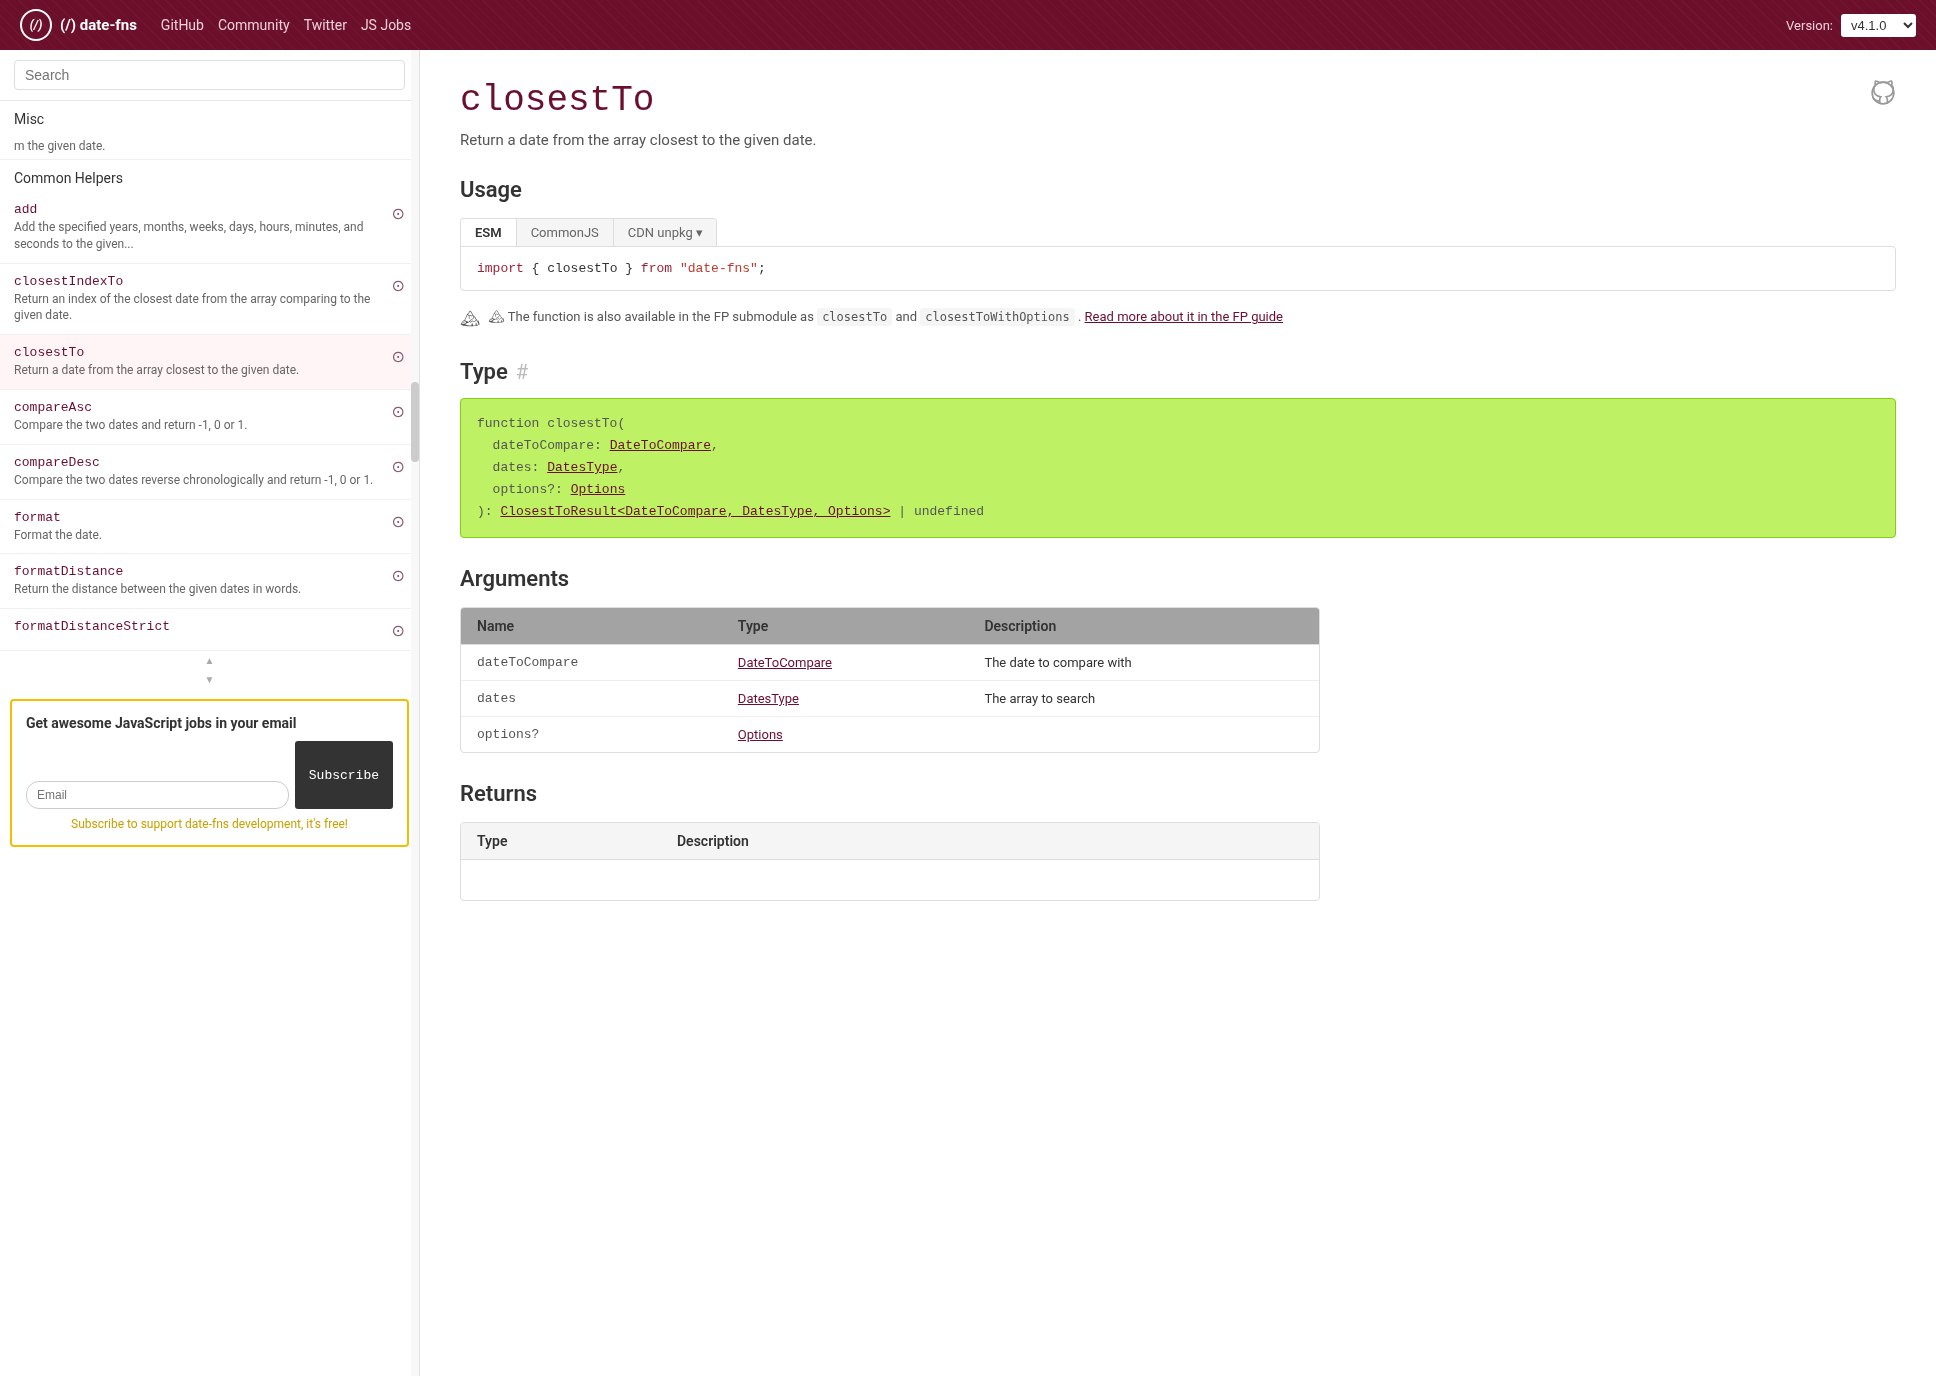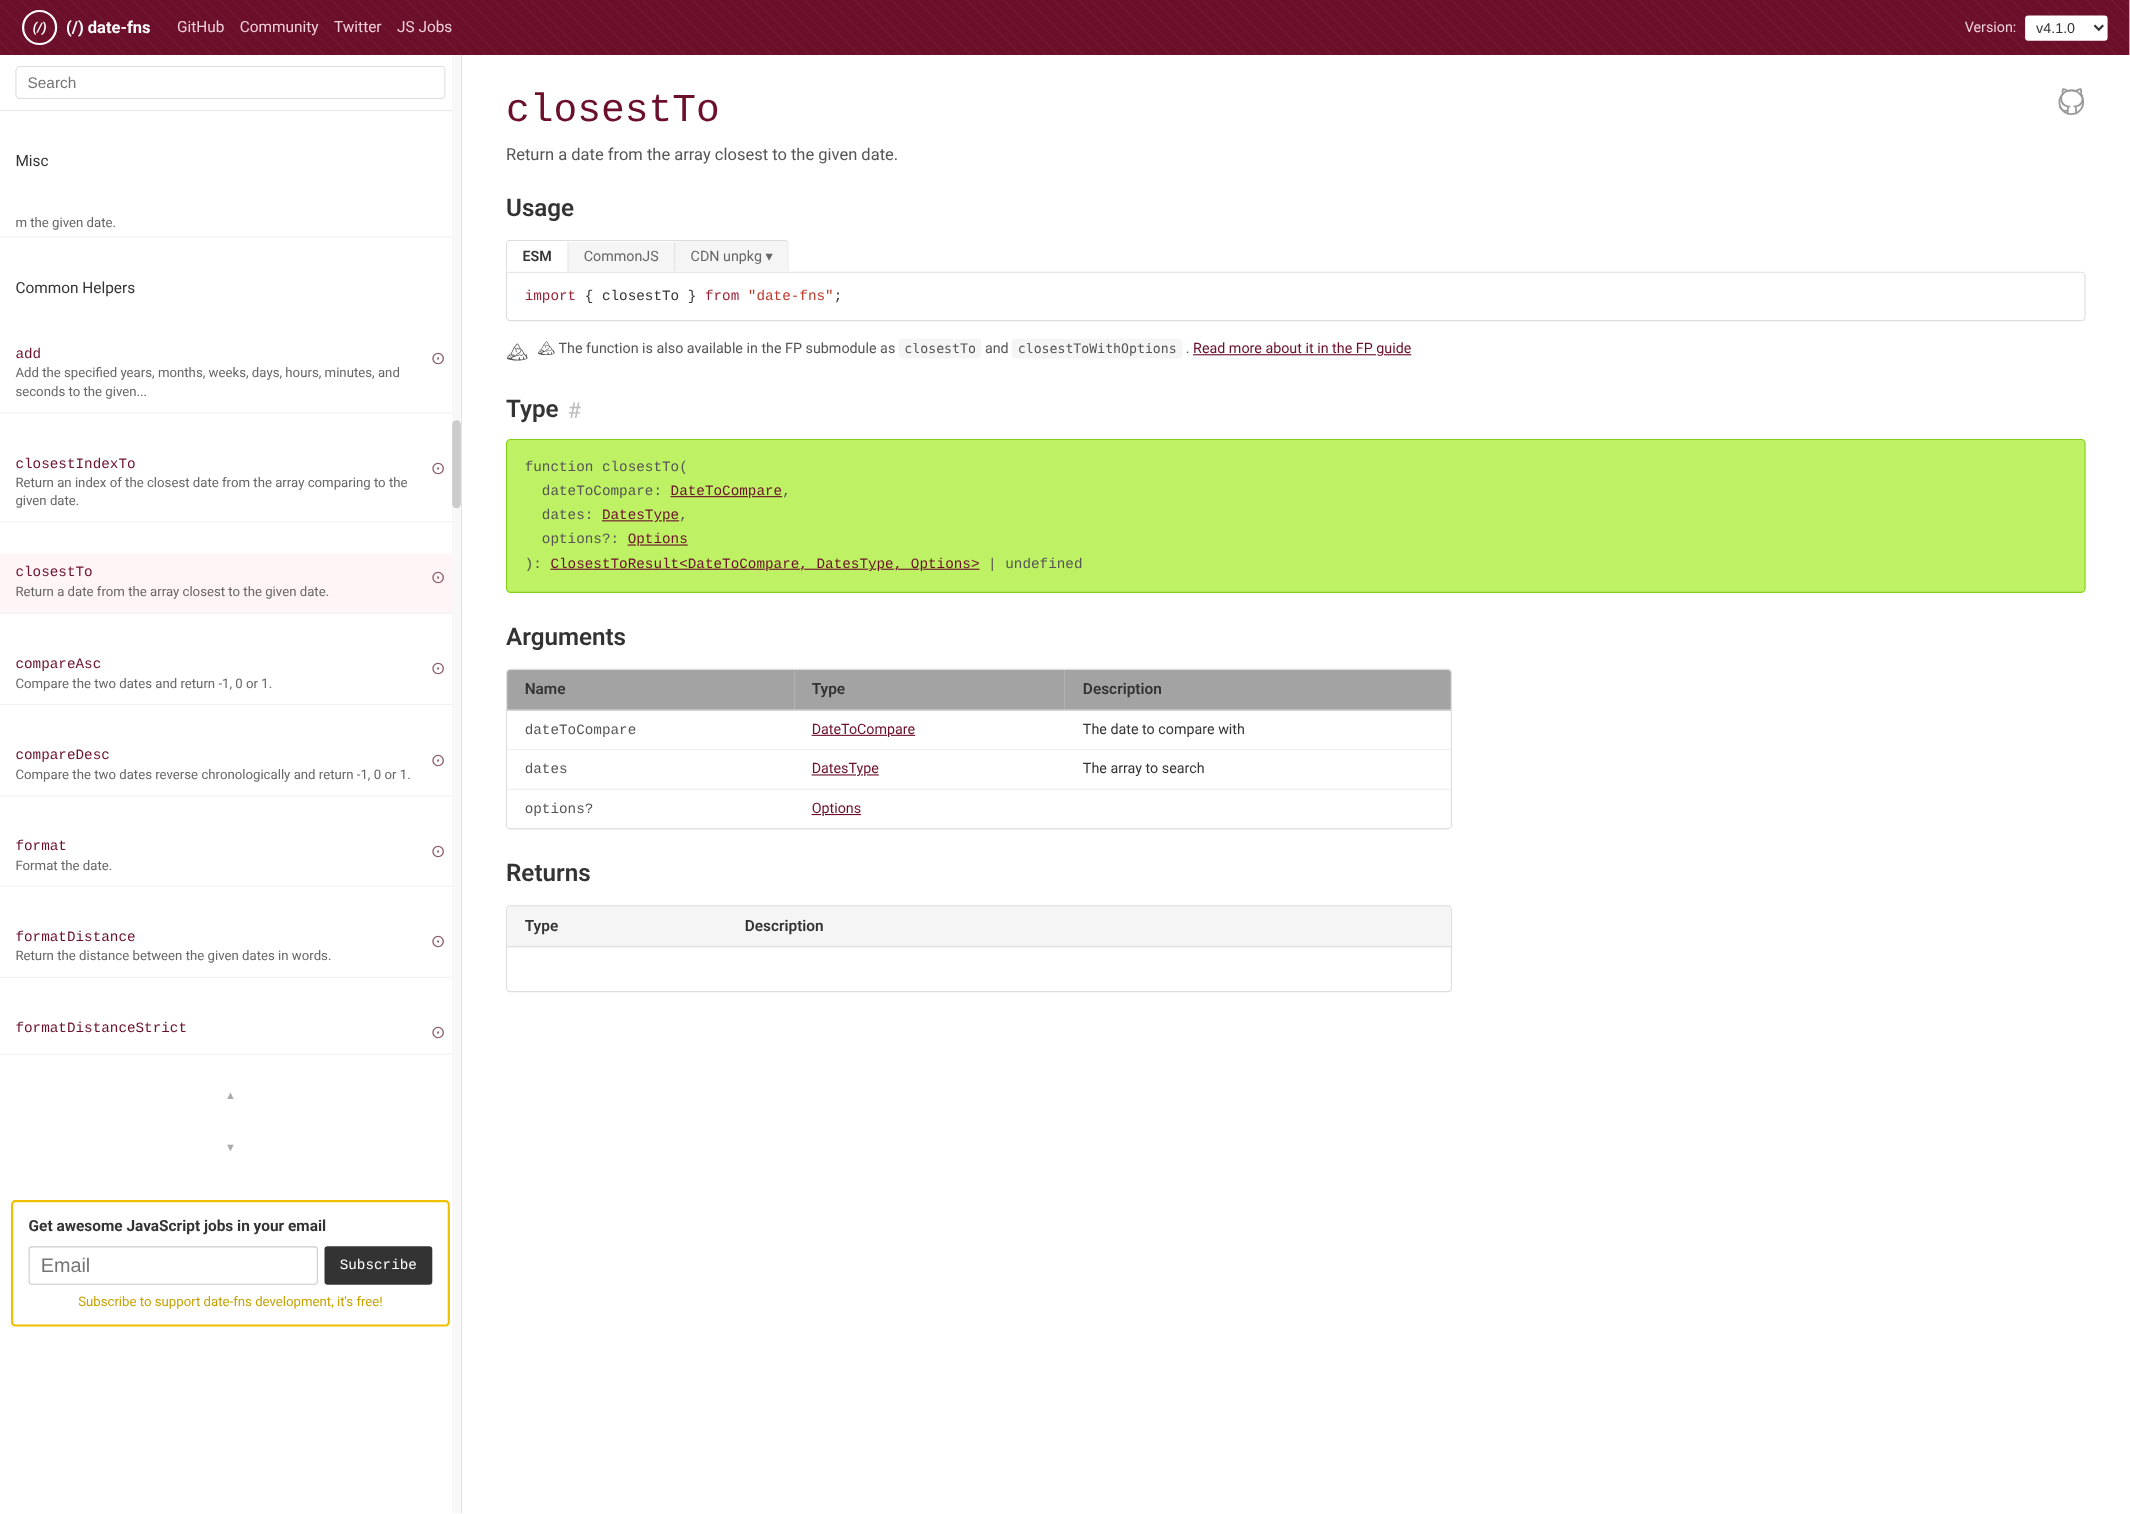--- a/index.html
+++ b/index.html
@@ -149,23 +149,24 @@
       margin-bottom: 10px;
     }
     .sidebar-ad-form {
       display: flex;
       gap: 6px;
       margin-bottom: 8px;
     }
     .sidebar-ad-form input {
       flex: 1;
       border: 1px solid #ccc;
-      border-radius: 3px;
+      border-radius: 13px;
       padding: 6px 10px;
-      font-size: 18px;
+      font-size: 12px;
+      margin-top: 40px;
     }
     .sidebar-ad-form button {
       background: #333;
       color: #fff;
       border: none;
       border-radius: 3px;
       padding: 6px 14px;
       font-size: 13px;
       cursor: pointer;
       font-family: Liberation Mono, monospace;
@@ -365,21 +366,21 @@
     <li><a>JS Jobs</a></li>
   </ul>
   <div class="topnav-version">
     <span>Version:</span>
     <select><option>v4.1.0</option><option>v3.6.0</option><option>v2.30.0</option><option>v1.30.1</option></select>
   </div>
 </nav>
 
 <div class="layout">
 
-  <aside class="sidebar" style="position:relative;gap:28px;">
+  <aside class="sidebar" style="position:relative;">
     <div class="sidebar-search">
       <input type="text" placeholder="Search" style="">
     </div>
 
     <div class="sidebar-section-header">Misc</div>
     <div class="sidebar-misc-text">m the given date.</div>
 
     <div class="sidebar-section-header">Common Helpers</div>
 
     <div class="sidebar-item">

